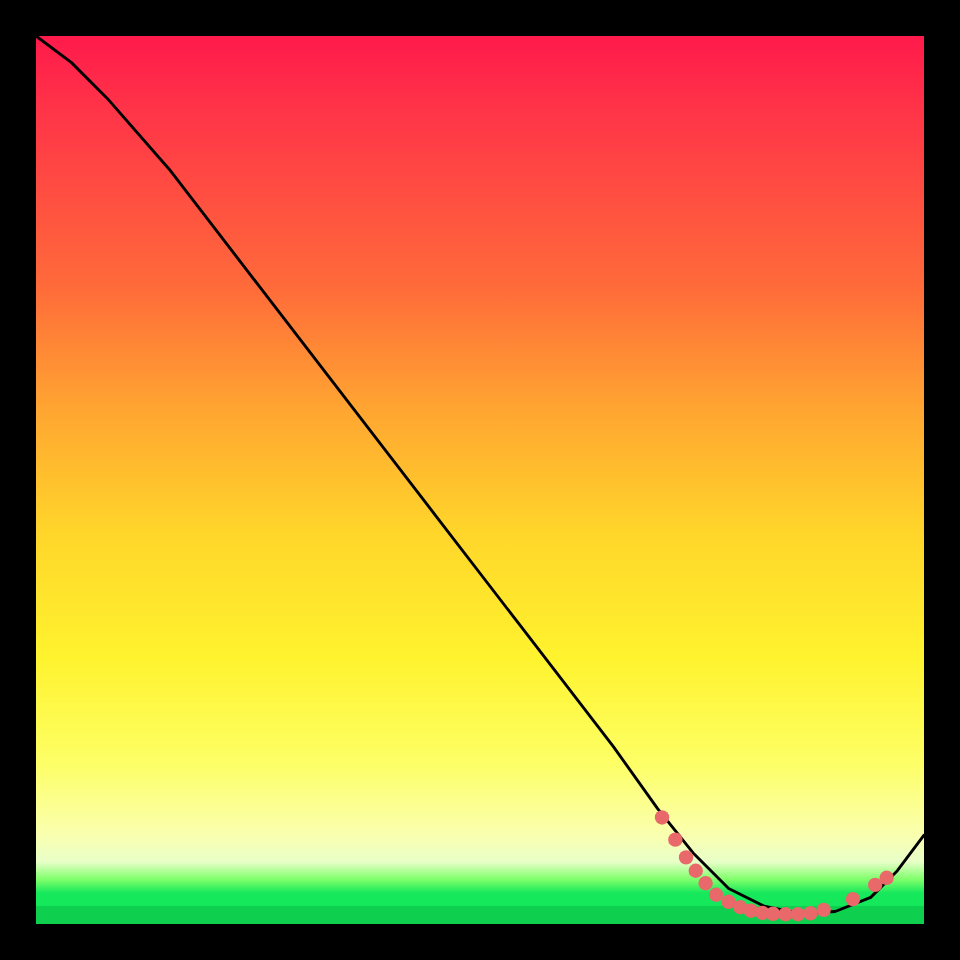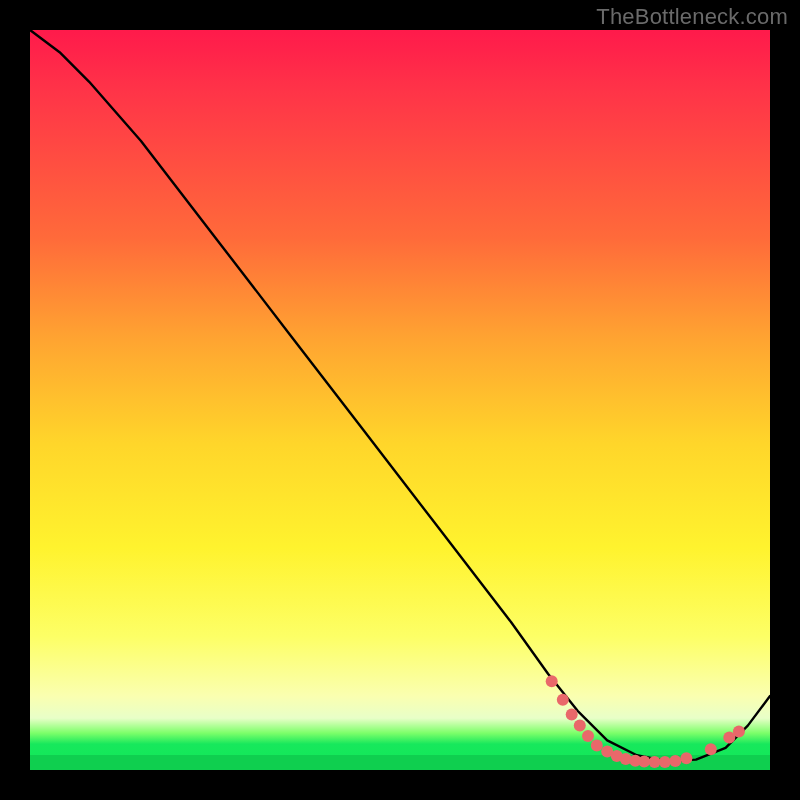--- a/index.html
+++ b/index.html
@@ -64,21 +64,20 @@
     top: 0;
     width: 100%;
     height: 100%;
     overflow: visible;
   }
 </style>
 </head>
 <body>
 
 <div class="stage">
-  <div class="watermark">TheBottleneck.com</div>
 
   <div class="plot">
     <div class="gradient"></div>
     <svg class="curve" viewBox="0 0 740 740" preserveAspectRatio="none">
       <polyline id="curve-path" fill="none" stroke="#000000" stroke-width="2.4" stroke-linejoin="round" stroke-linecap="round" points="0.0,0.0 29.6,22.2 59.2,51.8 111.0,111.0 185.0,207.2 259.0,303.4 333.0,399.6 407.0,495.8 481.0,592.0 518.0,643.8 547.6,680.8 577.2,710.4 606.8,725.2 636.4,731.1 666.0,729.6 695.6,717.8 717.8,695.6 740.0,666.0"></polyline>
       <g id="marker-group">
           <circle cx="521.7" cy="651.2" r="6" fill="#e9686a"></circle>
           <circle cx="532.8" cy="669.7" r="6" fill="#e9686a"></circle>
           <circle cx="541.7" cy="684.5" r="6" fill="#e9686a"></circle>
           <circle cx="549.8" cy="695.6" r="6" fill="#e9686a"></circle>

